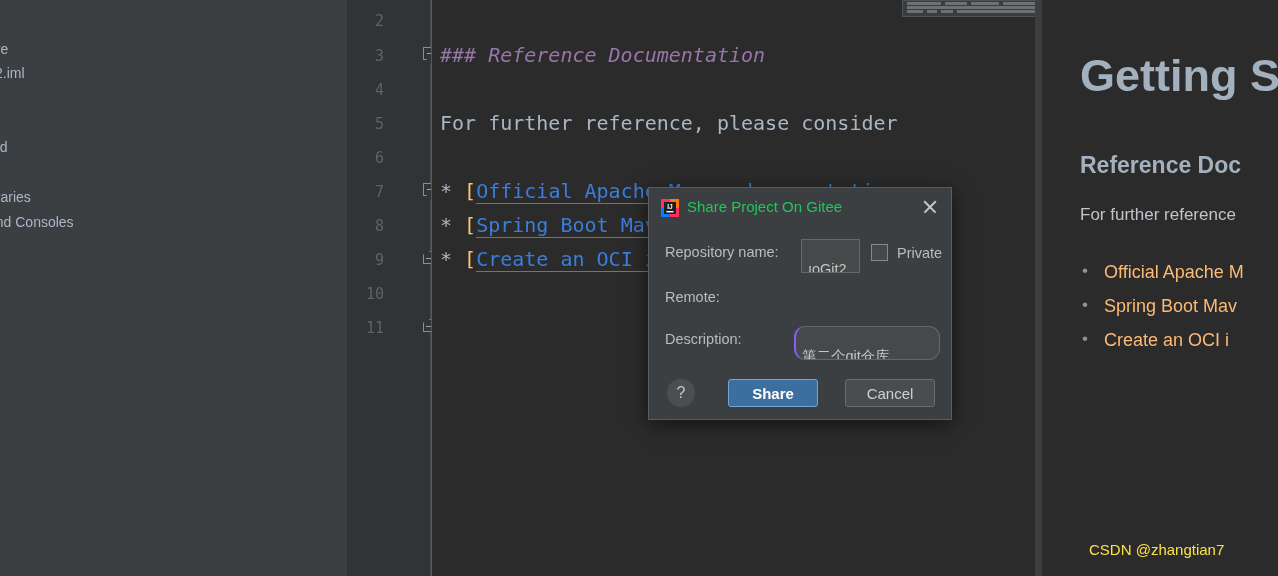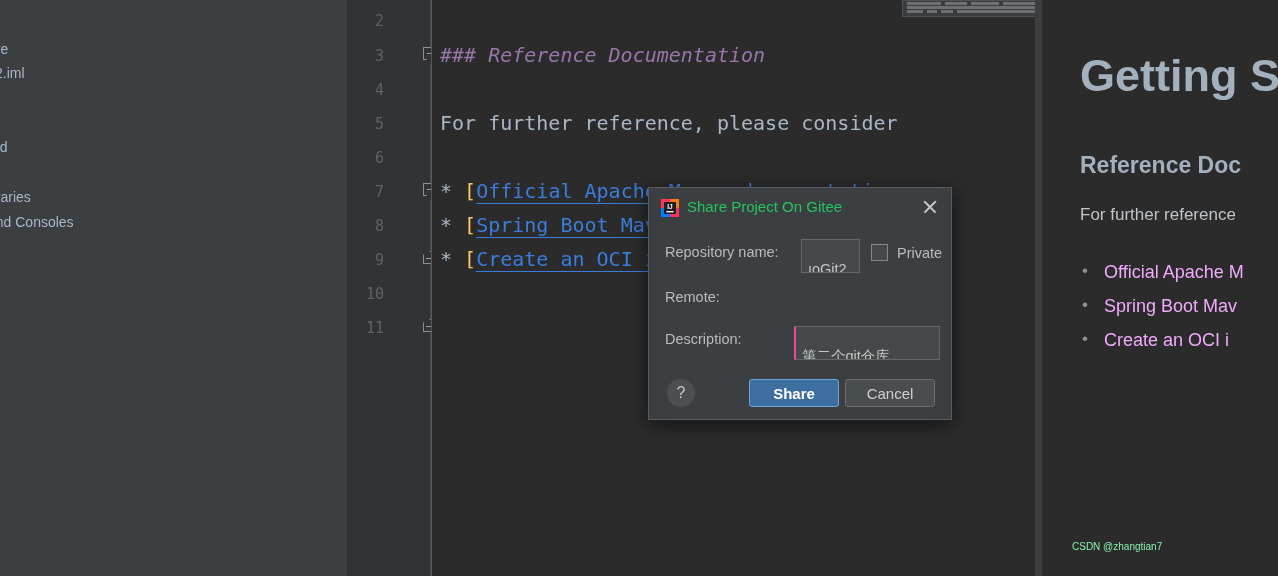--- a/index.html
+++ b/index.html
@@ -163,32 +163,32 @@
     position: absolute; left: 38px; top: 152px;
     font-size: 23px; font-weight: bold;
     color: #a3b1bf; white-space: nowrap; text-align: right;
   }
   .pv-p {
     position: absolute; left: 38px; top: 205px;
     font-size: 17px; color: #bfc5ca; white-space: nowrap;
   }
   .pv-li {
     position: absolute; left: 62px;
-    font-size: 18px; color: #f0abfc; white-space: nowrap;
+    font-size: 18px; color: #fdba74; white-space: nowrap;
   }
   .pv-li::before {
     content: "•";
     position: absolute;
     left: -22px; top: -1px;
     color: #8b9298;
     font-size: 17px;
   }
   .watermark {
-    position: absolute; left: 30px; top: 541px;
-    font-size: 10px; color: #86efac; white-space: nowrap;
+    position: absolute; left: 47px; top: 541px;
+    font-size: 15px; color: #fde047; white-space: nowrap;
   }
 
   
   .dialog {
     position: absolute;
     left: 648px; top: 187px;
     width: 304px; height: 233px;
     background: #3c3f41;
     border: 1px solid #5a5d5f;
     box-shadow: 0 4px 18px rgba(0,0,0,0.55);
@@ -229,21 +229,21 @@
     background: #45494a;
     border: 1px solid #64686a;
     color: #c6c6c6;
     font-size: 14.5px;
     font-family: "Liberation Sans", sans-serif;
     padding: 16px 6px;
     line-height: 26px;
     white-space: nowrap;
     overflow: hidden;
   }
-  .dlg-input.caret-left { border-left: 2px solid #ec4899; }
+  .dlg-input.caret-left { border-left: 2px solid #8b5cf6; border-radius: 11px; }
   .checkbox {
     position: absolute;
     width: 17px; height: 17px;
     background: #45494a;
     border: 1px solid #85898b;
   }
   .chk-label {
     position: absolute;
     font-size: 14.5px; color: #bbbbbb;
     white-space: nowrap;
@@ -264,21 +264,21 @@
     position: absolute;
     height: 28px;
     border-radius: 3px;
     font-size: 15px;
     text-align: center;
     line-height: 27px;
     cursor: pointer;
     white-space: nowrap;
   }
   .btn-primary {
-    left: 100px; top: 191px;
+    left: 79px; top: 191px;
     width: 90px;
     background: #3c6e9f;
     border: 1px solid #6fa5d8;
     color: #ffffff;
     font-weight: bold;
   }
   .btn-secondary {
     left: 196px; top: 191px;
     width: 90px;
     background: #4a4d4f;

